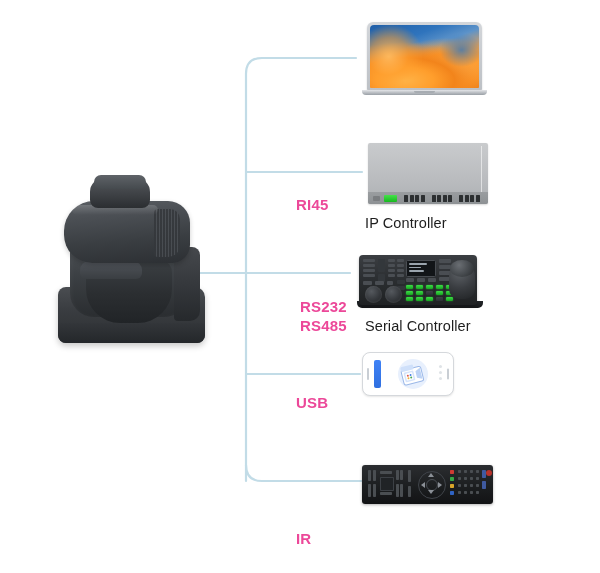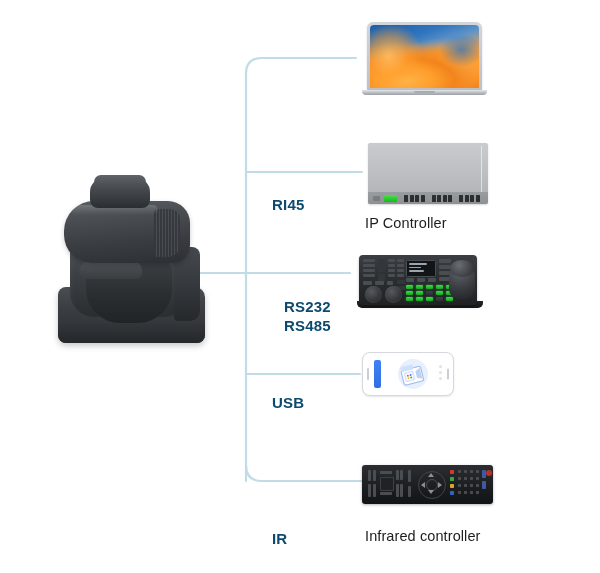--- a/index.html
+++ b/index.html
@@ -31,23 +31,24 @@
     width: 600px; height: 573px;
     pointer-events: none;
   }
 
   
   .proto-label {
     position: absolute;
     font-weight: bold;
     font-size: 15px;
     letter-spacing: 0.2px;
-    color: #0c4a6e;
+    color: #ec4899;
     white-space: pre-line;
     line-height: 1.28;
+    margin-left: 24px;
   }
 
   
   .device-caption {
     position: absolute;
     font-size: 14.5px;
     color: #1d1d1d;
     letter-spacing: 0.1px;
     white-space: nowrap;
   }
@@ -488,22 +489,23 @@
       <div class="greenkey off" style="left:77px; top:42px;"></div>
       <div class="greenkey" style="left:87px; top:42px;"></div>
 
       <div class="dial" style="left:6px; top:31px; width:17px; height:17px;"></div>
       <div class="dial" style="left:26px; top:31px; width:17px; height:17px;"></div>
 
       <div class="joystick-base"></div>
       <div class="joystick-top"></div>
     </div>
   </div>
-  <div class="proto-label" style="left:284px; top:297px;">RS232
+  <div class="proto-label" style="left:276px; top:297px;">RS232
 RS485</div>
+  <div class="device-caption" style="left:365px; top:318px;">Serial Controller</div>
 
   <div class="device phone-wrap">
     <div class="phone-body">
       <span class="phone-speaker"></span>
       <span class="phone-blue-bar"></span>
       <svg class="phone-art" viewBox="0 0 40 33" xmlns="http://www.w3.org/2000/svg">
         <circle cx="20" cy="16" r="15" fill="#e8f0fd"></circle>
         <g transform="rotate(-14 20 16)">
           <rect x="9" y="10" width="20" height="15" rx="2" fill="#ffffff" stroke="#9bb8e8" stroke-width="1"></rect>
           <rect x="11" y="12.5" width="10" height="10" rx="1.2" fill="#d6e4fb"></rect>
@@ -571,15 +573,14 @@
       <div class="rbtn sm" style="left:102px; top:26px;"></div>
       <div class="rbtn sm" style="left:108px; top:26px;"></div>
       <div class="rbtn sm" style="left:114px; top:26px;"></div>
 
       <div class="rbtn" style="left:120px; top:5px;  width:4px; height:8px; background:#3f5aa0;"></div>
       <div class="rbtn" style="left:120px; top:16px; width:4px; height:8px; background:#3f5aa0;"></div>
       <div class="rbtn pwr" style="left:124px; top:5px;"></div>
     </div>
   </div>
   <div class="proto-label" style="left:272px; top:529px;">IR</div>
-  <div class="device-caption" style="left:365px; top:528px;">Infrared controller</div>
 
 </div>
 
 </body></html>

